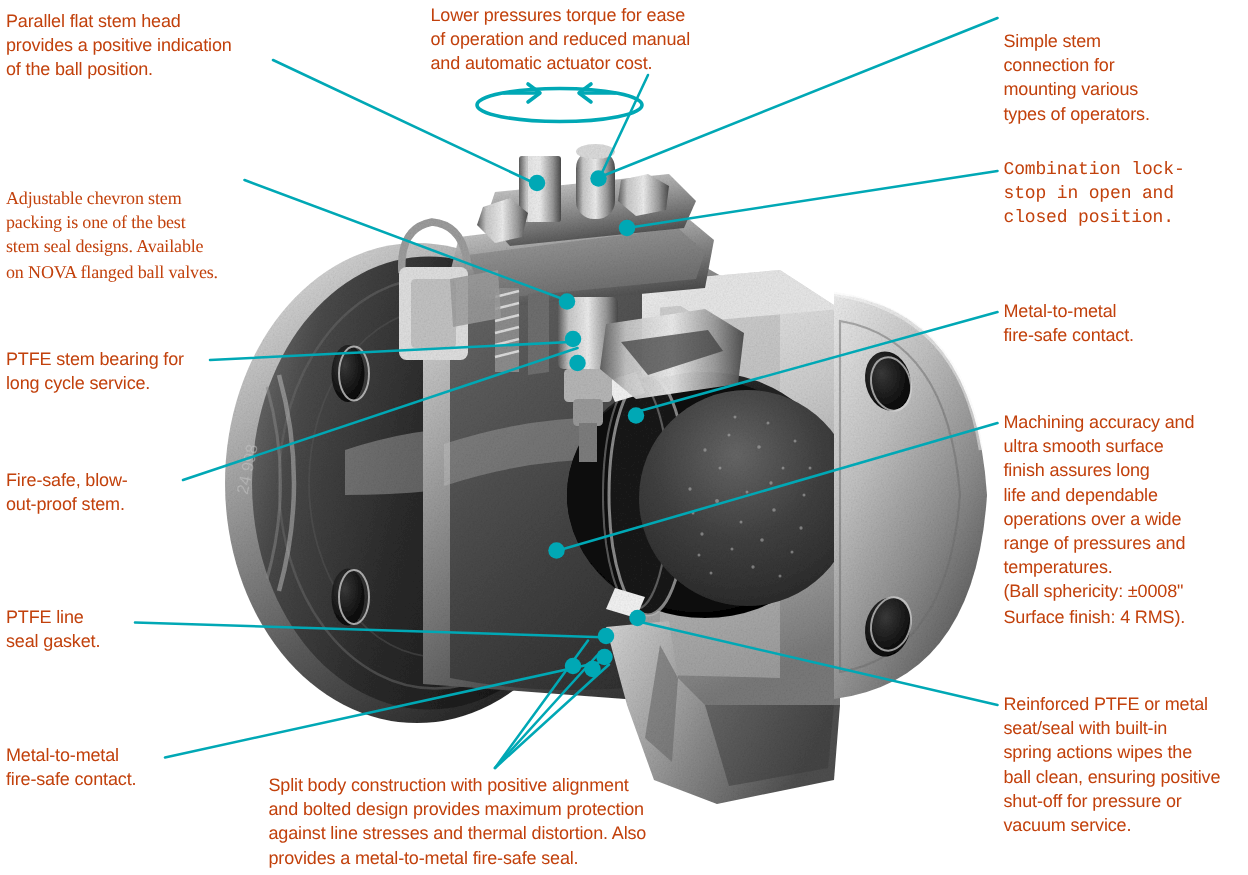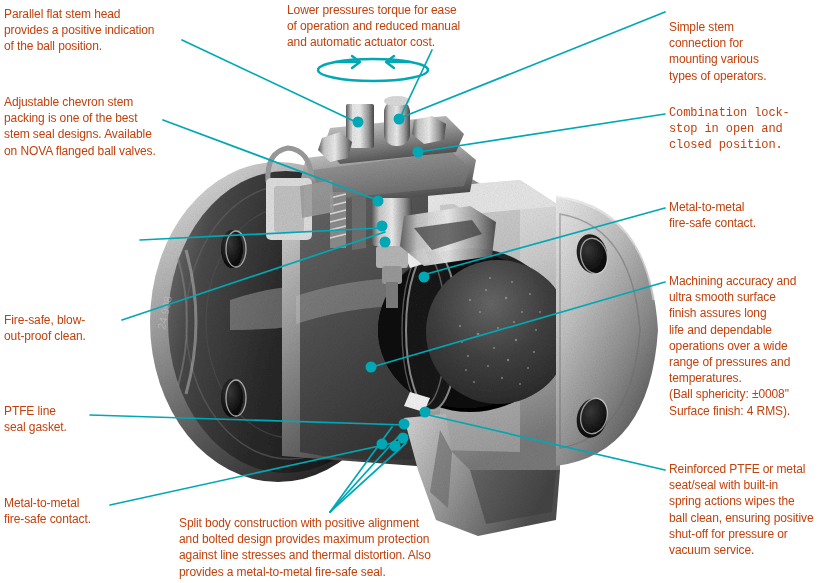--- a/index.html
+++ b/index.html
@@ -335,35 +335,37 @@
 
   <div class="callout" style="left:287px; top:2px; width:250px;">Lower pressures torque for ease
 of operation and reduced manual
 and automatic actuator cost.</div>
 
   <div class="callout" style="left:669px; top:19px; width:160px;">Simple stem
 connection for
 mounting various
 types of operators.</div>
 
-  <div class="callout" style="left:4px; top:94px; width:200px;">Adjustable chevron stem
+  <div class="callout" style="left:4px; top:124px; width:200px;font-family:Liberation Serif, serif;">Adjustable chevron stem
 packing is one of the best
 stem seal designs. Available
 on NOVA flanged ball valves.</div>
 
   <div class="callout" style="left:669px; top:105px; width:160px;font-family:Liberation Mono, monospace;">Combination lock-
 stop in open and
 closed position.</div>
 
+  <div class="callout" style="left:4px; top:231px; width:180px;">PTFE stem bearing for
+long cycle service.</div>
 
   <div class="callout" style="left:669px; top:199px; width:160px;">Metal-to-metal
 fire-safe contact.</div>
 
   <div class="callout" style="left:4px; top:312px; width:170px;">Fire-safe, blow-
-out-proof clean.</div>
+out-proof stem.</div>
 
   <div class="callout" style="left:669px; top:273px; width:166px;">Machining accuracy and
 ultra smooth surface
 finish assures long
 life and dependable
 operations over a wide
 range of pressures and
 temperatures.
 (Ball sphericity: ±0008"
 Surface finish: 4 RMS).</div>

